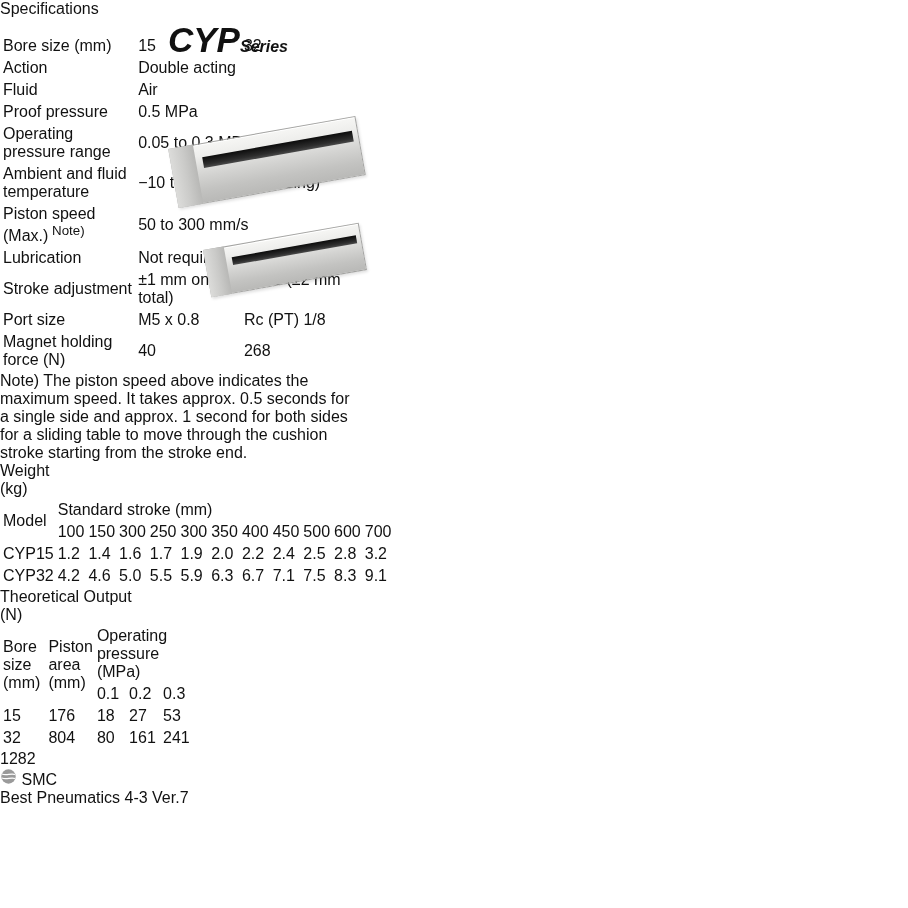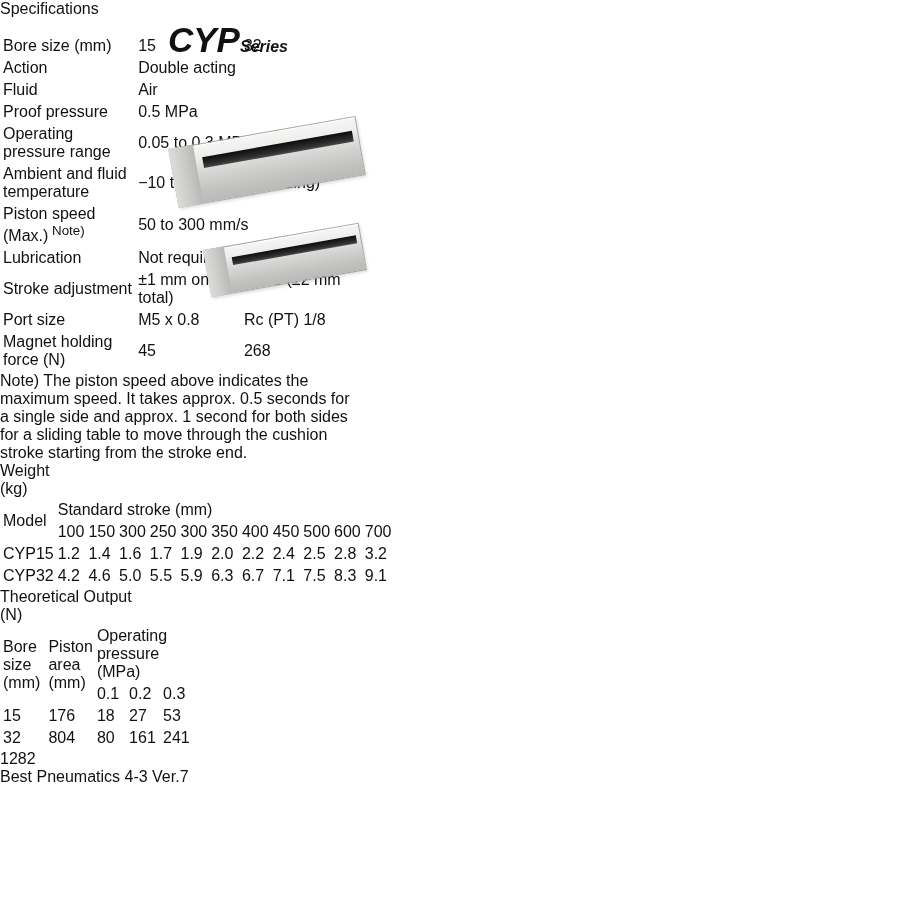--- a/index.html
+++ b/index.html
@@ -148,21 +148,21 @@
             <td class="lbl">Stroke adjustment</td>
             <td colspan="2">±1 mm on each side (±2 mm total)</td>
           </tr>
           <tr>
             <td class="lbl">Port size</td>
             <td>M5 x 0.8</td>
             <td>Rc (PT) 1/8</td>
           </tr>
           <tr>
             <td class="lbl">Magnet holding force (N)</td>
-            <td>45</td>
+            <td>40</td>
             <td>268</td>
           </tr>
         </tbody>
     </table>
     <div class="note">Note) The piston speed above indicates the maximum speed. It takes approx. 0.5 seconds for a single side and approx. 1 second for both sides for a sliding table to move through the cushion stroke starting from the stroke end.</div>
   </div>
 
   <div class="section" style="left:383px;top:371px;width:350px;">
     <div class="sec-head">Weight</div>
     <div class="sec-rule">
@@ -277,15 +277,23 @@
             <td>804</td>
             <td>80</td>
             <td>161</td>
             <td>241</td>
           </tr>
         </tbody>
     </table>
   </div>
 
   <div class="page-num">1282</div>
+  <div class="smc-logo">
+    <svg width="17" height="17" viewBox="0 0 17 17">
+      <circle cx="8.5" cy="8.5" r="7.2" fill="#9a9a9a"></circle>
+      <path d="M2 6 C 6 8, 11 5, 15 6.5" stroke="#ffffff" stroke-width="1.3" fill="none"></path>
+      <path d="M2 10 C 6 12, 11 9, 15 10.5" stroke="#ffffff" stroke-width="1.3" fill="none"></path>
+    </svg>
+    <span class="smc-text">SMC</span>
+  </div>
   <div class="version">Best Pneumatics 4-3 Ver.7</div>
 
 </div>
 
 </body></html>

